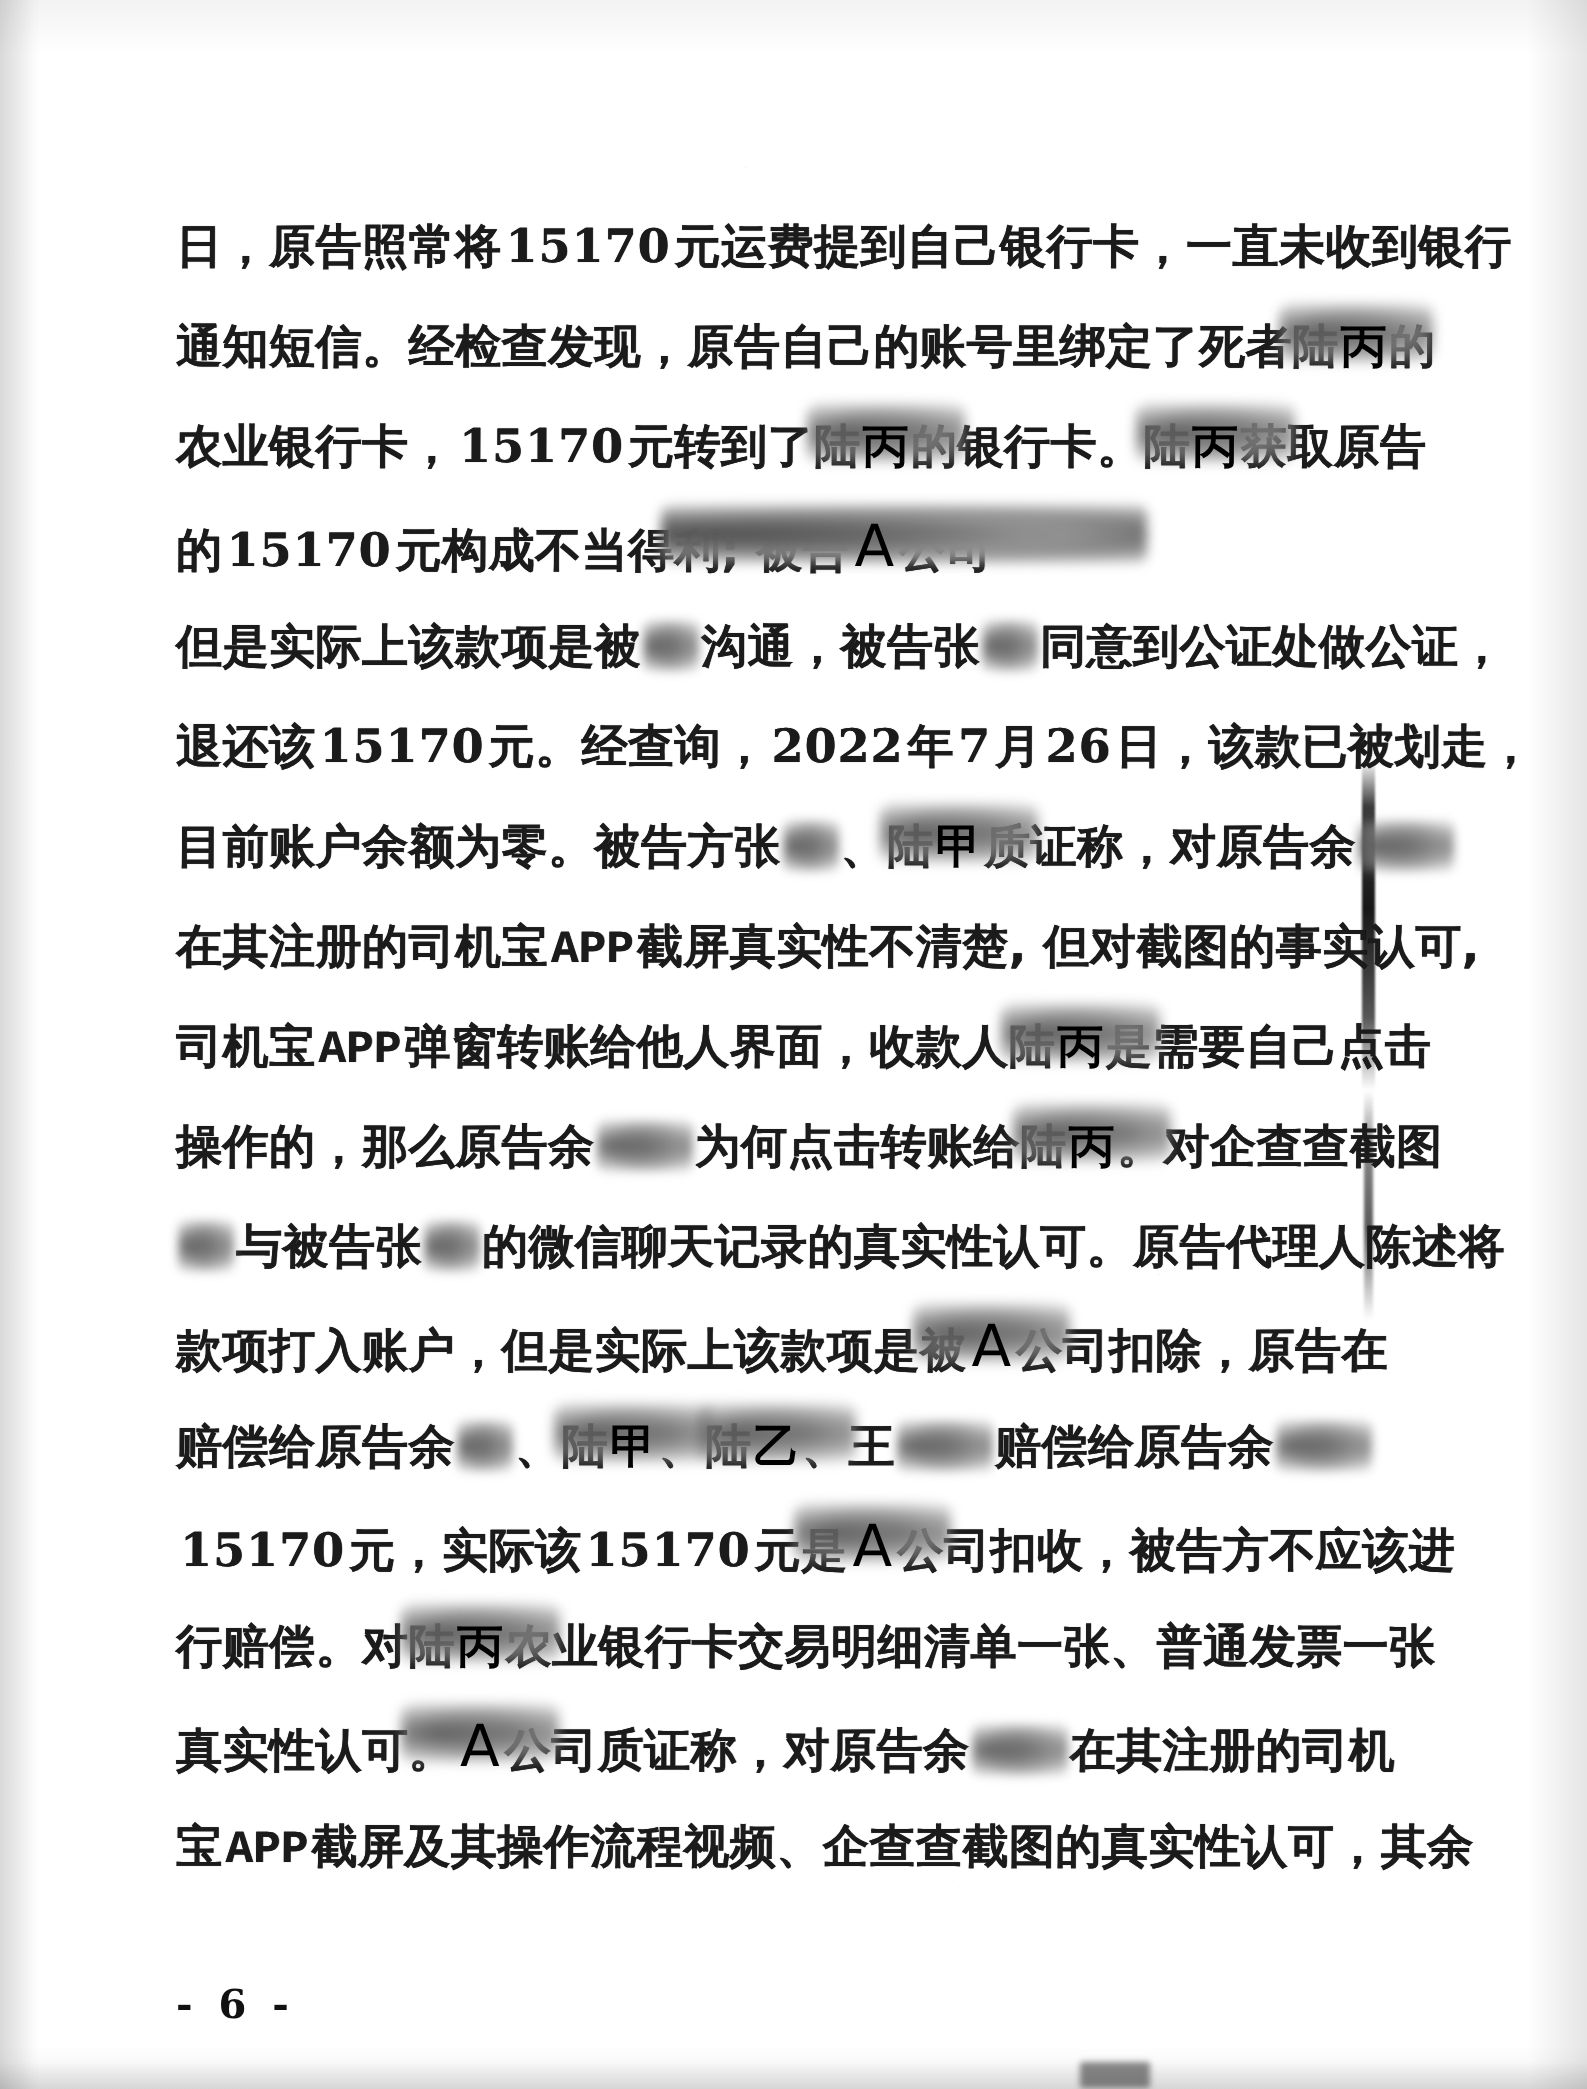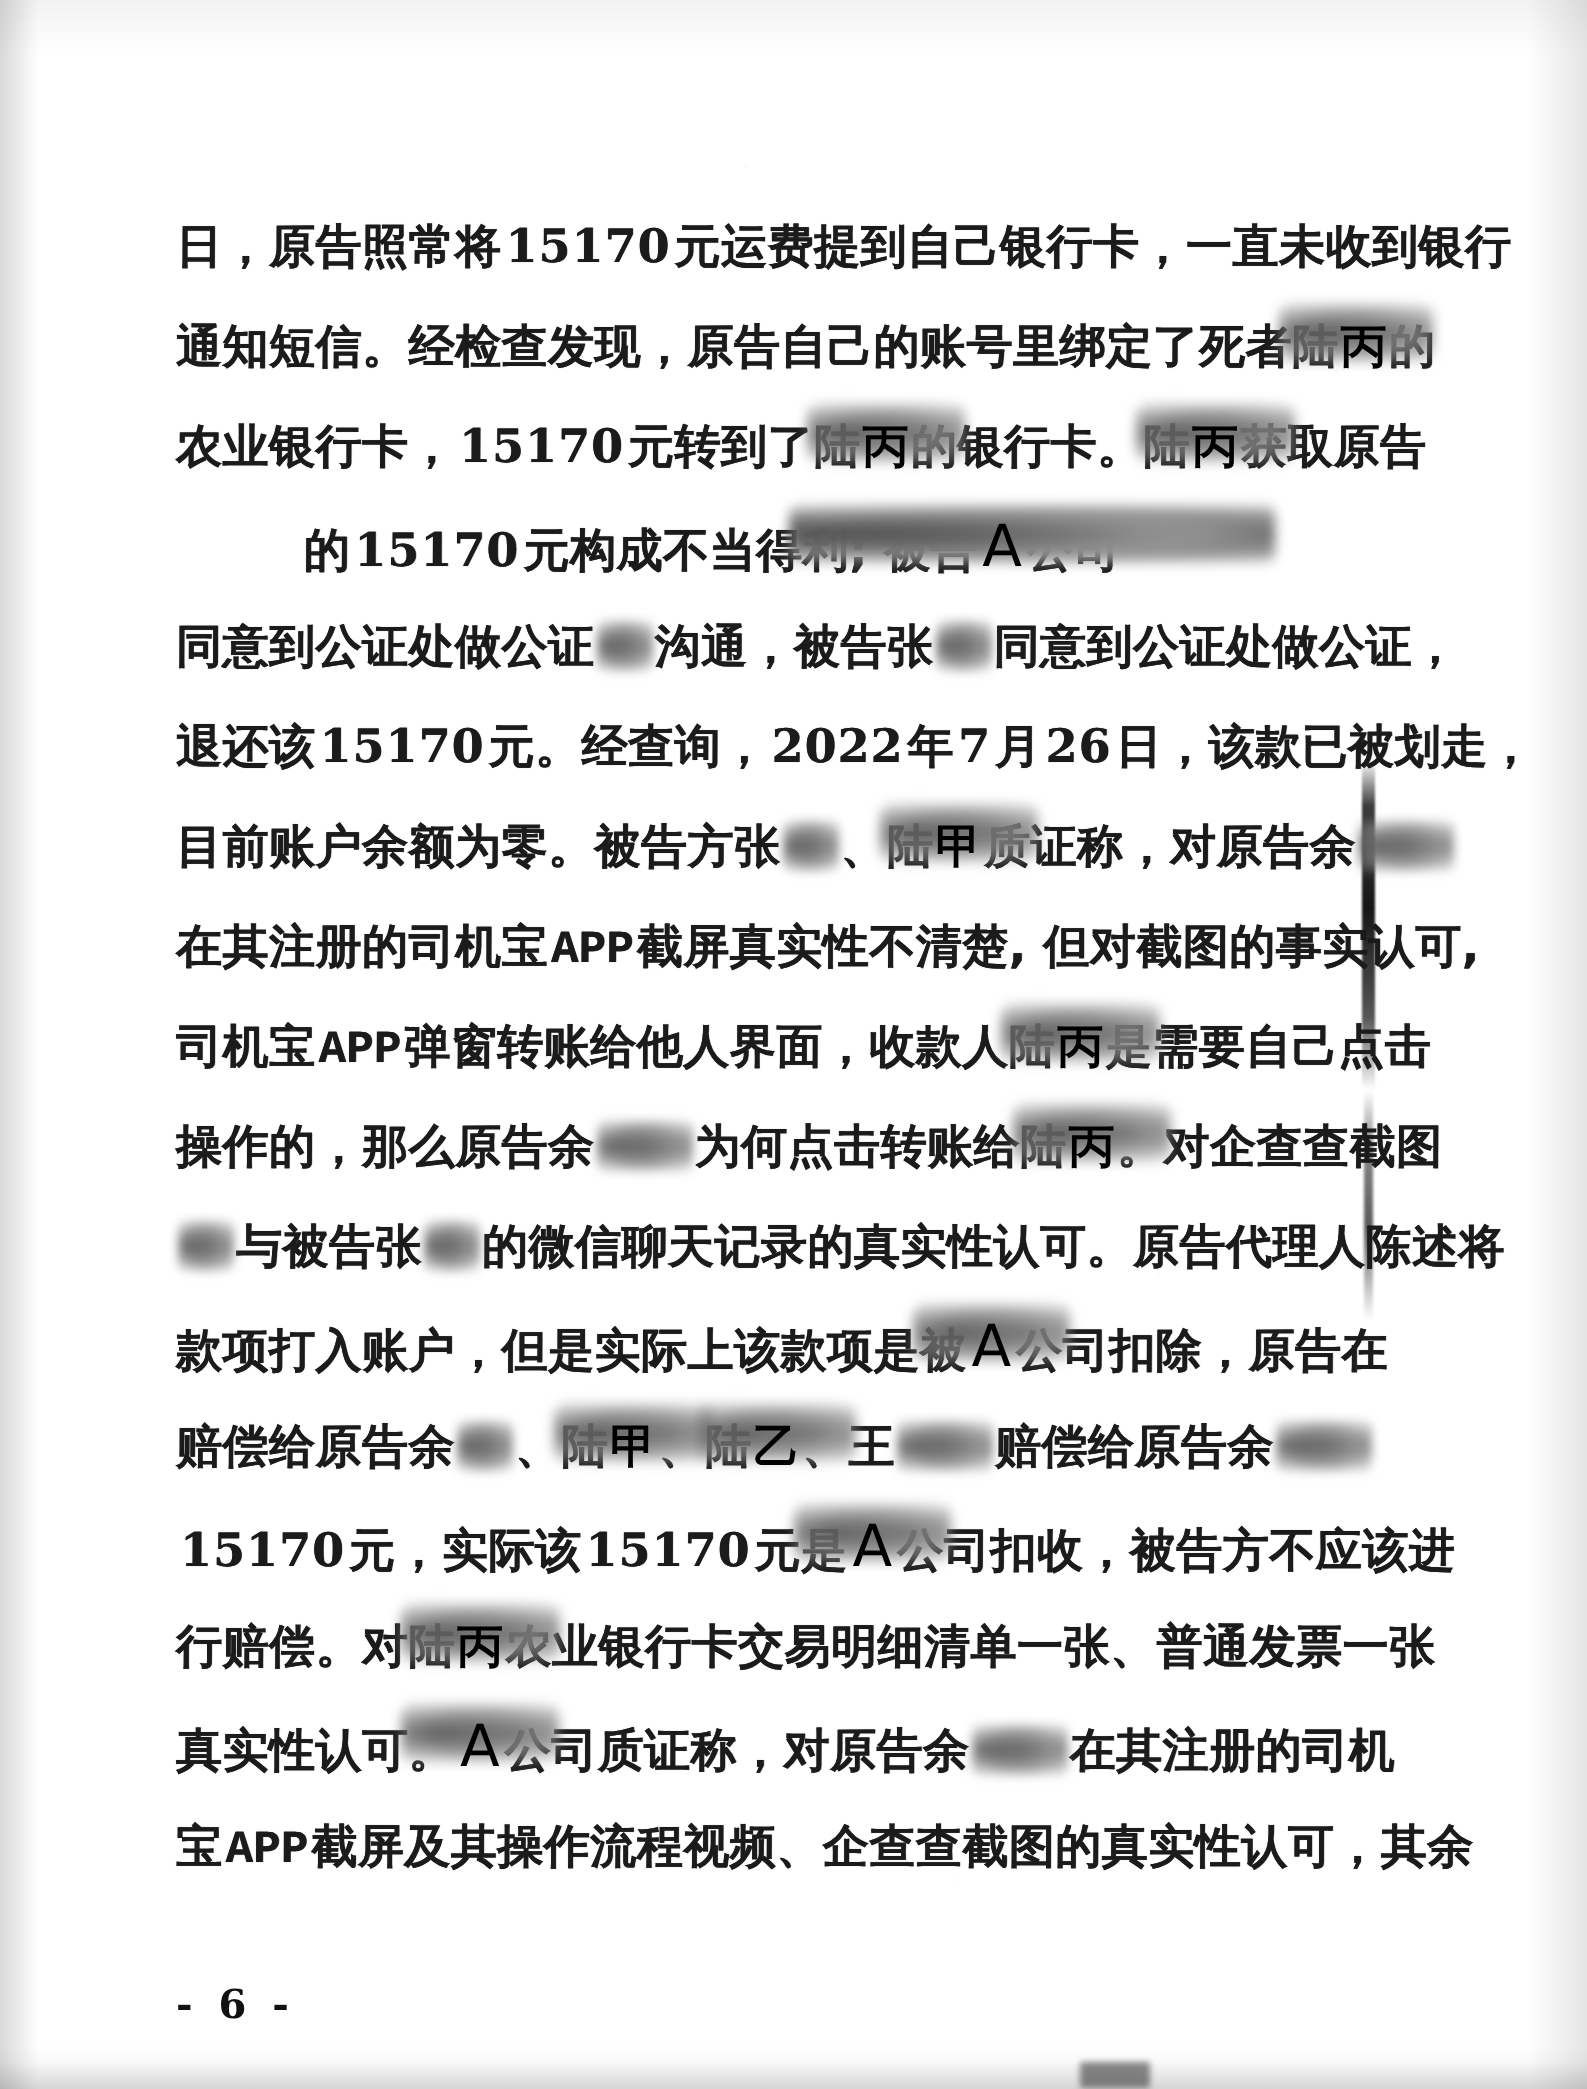--- a/index.html
+++ b/index.html
@@ -10,21 +10,20 @@
     height:2089px;
     background:#ffffff;
     overflow:hidden;
     font-family:"DejaVu Sans","Liberation Sans",sans-serif;
     
     background-image:
       linear-gradient(90deg, rgba(0,0,0,0.055) 0px, rgba(0,0,0,0.0) 34px),
       linear-gradient(270deg, rgba(0,0,0,0.10) 0px, rgba(0,0,0,0.0) 60px),
       linear-gradient(180deg, rgba(0,0,0,0.05) 0px, rgba(0,0,0,0.0) 55px),
       linear-gradient(0deg, rgba(0,0,0,0.06) 0px, rgba(0,0,0,0.0) 45px);
-    text-align: center;
   }
   
   .grain{
     position:absolute;inset:0;pointer-events:none;
     background-image:
       radial-gradient(circle at 12% 22%, rgba(0,0,0,.035) 0 1px, transparent 2px),
       radial-gradient(circle at 47% 8%, rgba(0,0,0,.03) 0 1px, transparent 2px),
       radial-gradient(circle at 73% 61%, rgba(0,0,0,.03) 0 1px, transparent 2px),
       radial-gradient(circle at 29% 77%, rgba(0,0,0,.03) 0 1px, transparent 2px),
       radial-gradient(circle at 88% 35%, rgba(0,0,0,.03) 0 1px, transparent 2px),
@@ -174,21 +173,21 @@
   <div class="right-smudge"></div>
   <div class="right-smudge2"></div>
   <div class="bottom-edge"></div>
   <div class="corner-mark"></div>
 
   <div class="body-text" id="bodyText">
       <div class="line"><span>日，原告照常将</span><span class="num">15170</span><span>元运费提到自己银行卡，一直未收到银行</span></div>
       <div class="line"><span>通知短信。经检查发现，原告自己的账号里绑定了死者陆</span><span class="masked"><span class="blur wide"></span><span class="glyph">丙</span></span><span>的</span></div>
       <div class="line"><span>农业银行卡，</span><span class="num">15170</span><span>元转到了陆</span><span class="masked"><span class="blur mwide"></span><span class="glyph">丙</span></span><span>的银行卡。陆</span><span class="masked"><span class="blur mwide"></span><span class="glyph">丙</span></span><span>获取原告</span></div>
       <div class="line"><span>的</span><span class="num">15170</span><span>元构成不当得利; 被告</span><span class="masked"><span class="blur xwide"></span><span class="glyph lat">A</span></span><span>公司</span></div>
-      <div class="line"><span>同意到公证处做公证</span><span class="redact w1"></span><span>沟通，被告张</span><span class="redact w1"></span><span>同意到公证处做公证，</span></div>
+      <div class="line"><span>但是实际上该款项是被</span><span class="redact w1"></span><span>沟通，被告张</span><span class="redact w1"></span><span>同意到公证处做公证，</span></div>
       <div class="line"><span>退还该</span><span class="num">15170</span><span>元。经查询，</span><span class="num">2022</span><span>年</span><span class="num">7</span><span>月</span><span class="num">26</span><span>日，该款已被划走，</span></div>
       <div class="line"><span>目前账户余额为零。被告方张</span><span class="redact w1"></span><span>、陆</span><span class="masked"><span class="blur mwide"></span><span class="glyph">甲</span></span><span>质证称，对原告余</span><span class="redact w2"></span></div>
       <div class="line"><span>在其注册的司机宝</span><span class="lat">APP</span><span>截屏真实性不清楚, 但对截图的事实认可,</span></div>
       <div class="line"><span>司机宝</span><span class="lat">APP</span><span>弹窗转账给他人界面，收款人陆</span><span class="masked"><span class="blur mwide"></span><span class="glyph">丙</span></span><span>是需要自己点击</span></div>
       <div class="line"><span>操作的，那么原告余</span><span class="redact w2"></span><span>为何点击转账给陆</span><span class="masked"><span class="blur mwide"></span><span class="glyph">丙</span></span><span>。对企查查截图</span></div>
       <div class="line"><span class="redact w1"></span><span>与被告张</span><span class="redact w1"></span><span>的微信聊天记录的真实性认可。原告代理人陈述将</span></div>
       <div class="line"><span>款项打入账户，但是实际上该款项是被</span><span class="masked"><span class="blur mwide"></span><span class="glyph lat">A</span></span><span>公司扣除，原告在</span></div>
       <div class="line"><span>赔偿给原告余</span><span class="redact w1"></span><span>、陆</span><span class="masked"><span class="blur mwide"></span><span class="glyph">甲</span></span><span>、陆</span><span class="masked"><span class="blur mwide"></span><span class="glyph">乙</span></span><span>、王</span><span class="redact w2"></span><span>赔偿给原告余</span><span class="redact w2"></span></div>
       <div class="line"><span class="num">15170</span><span>元，实际该</span><span class="num">15170</span><span>元是</span><span class="masked"><span class="blur mwide"></span><span class="glyph lat">A</span></span><span>公司扣收，被告方不应该进</span></div>
       <div class="line"><span>行赔偿。对陆</span><span class="masked"><span class="blur mwide"></span><span class="glyph">丙</span></span><span>农业银行卡交易明细清单一张、普通发票一张</span></div>

